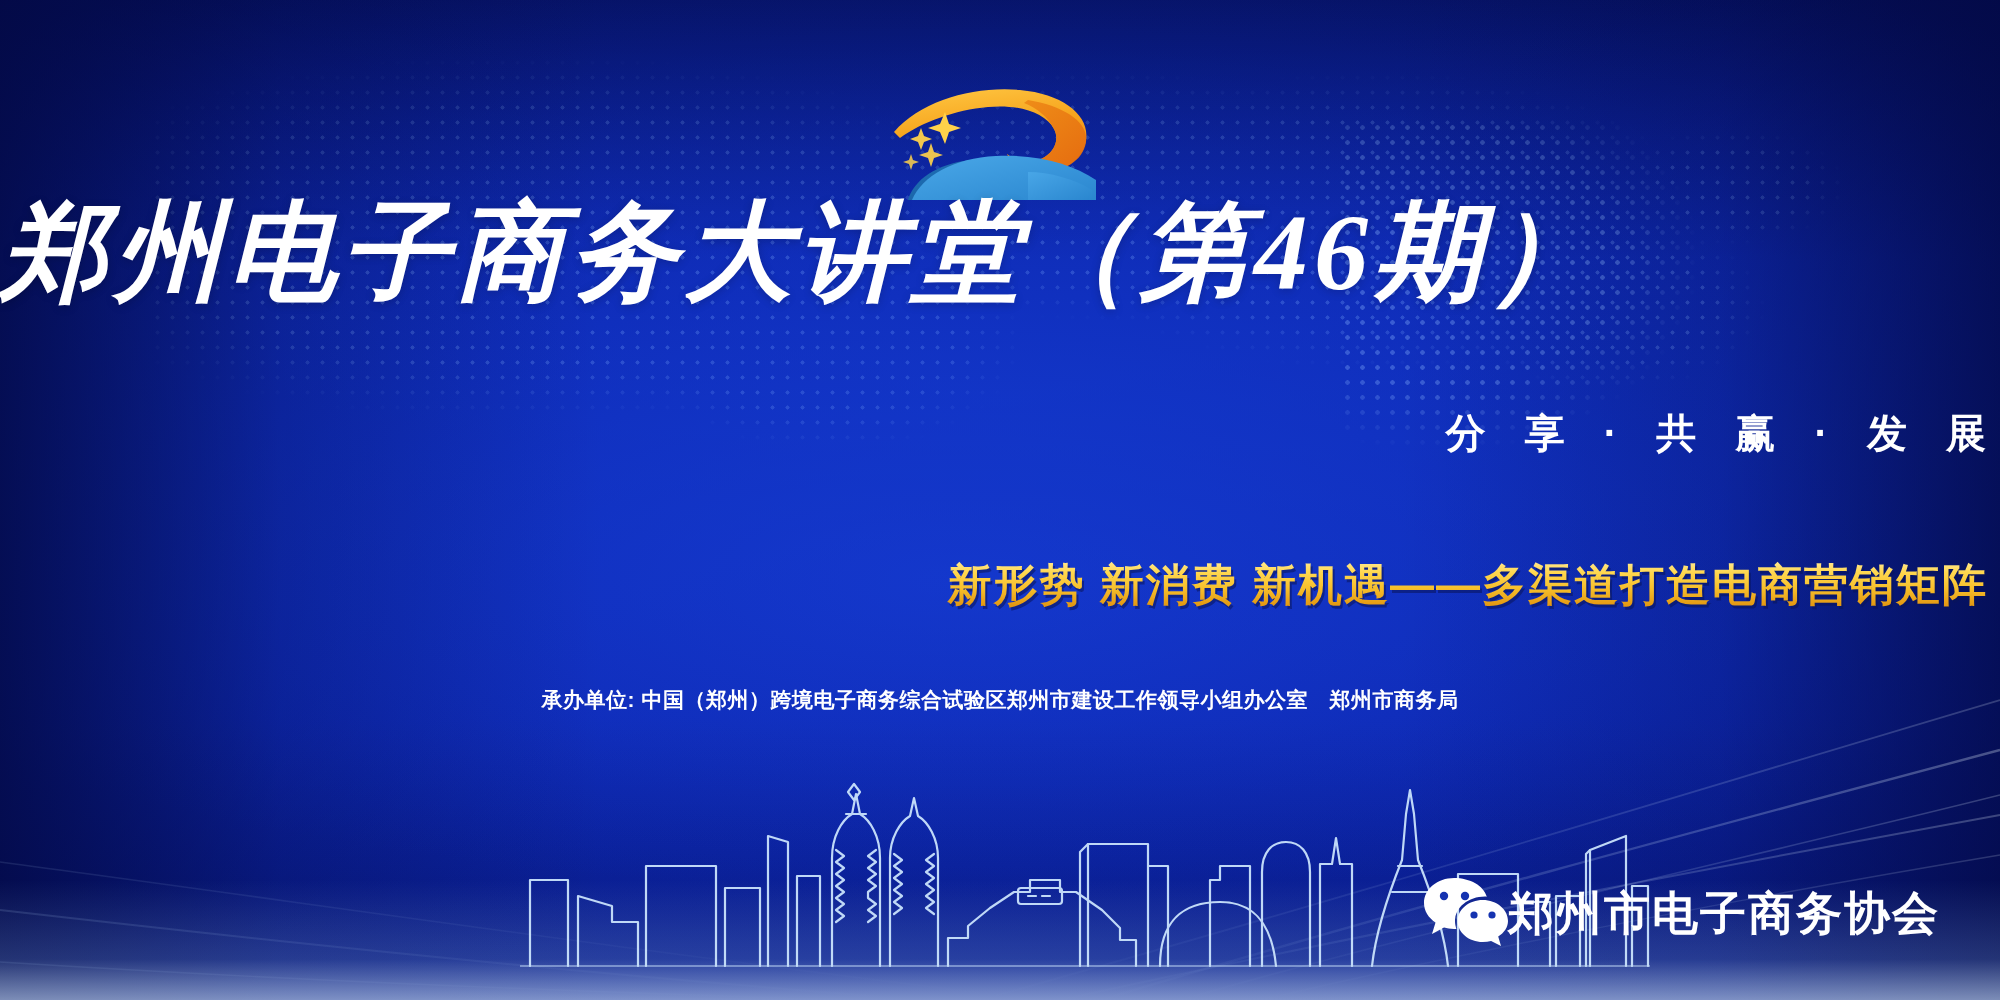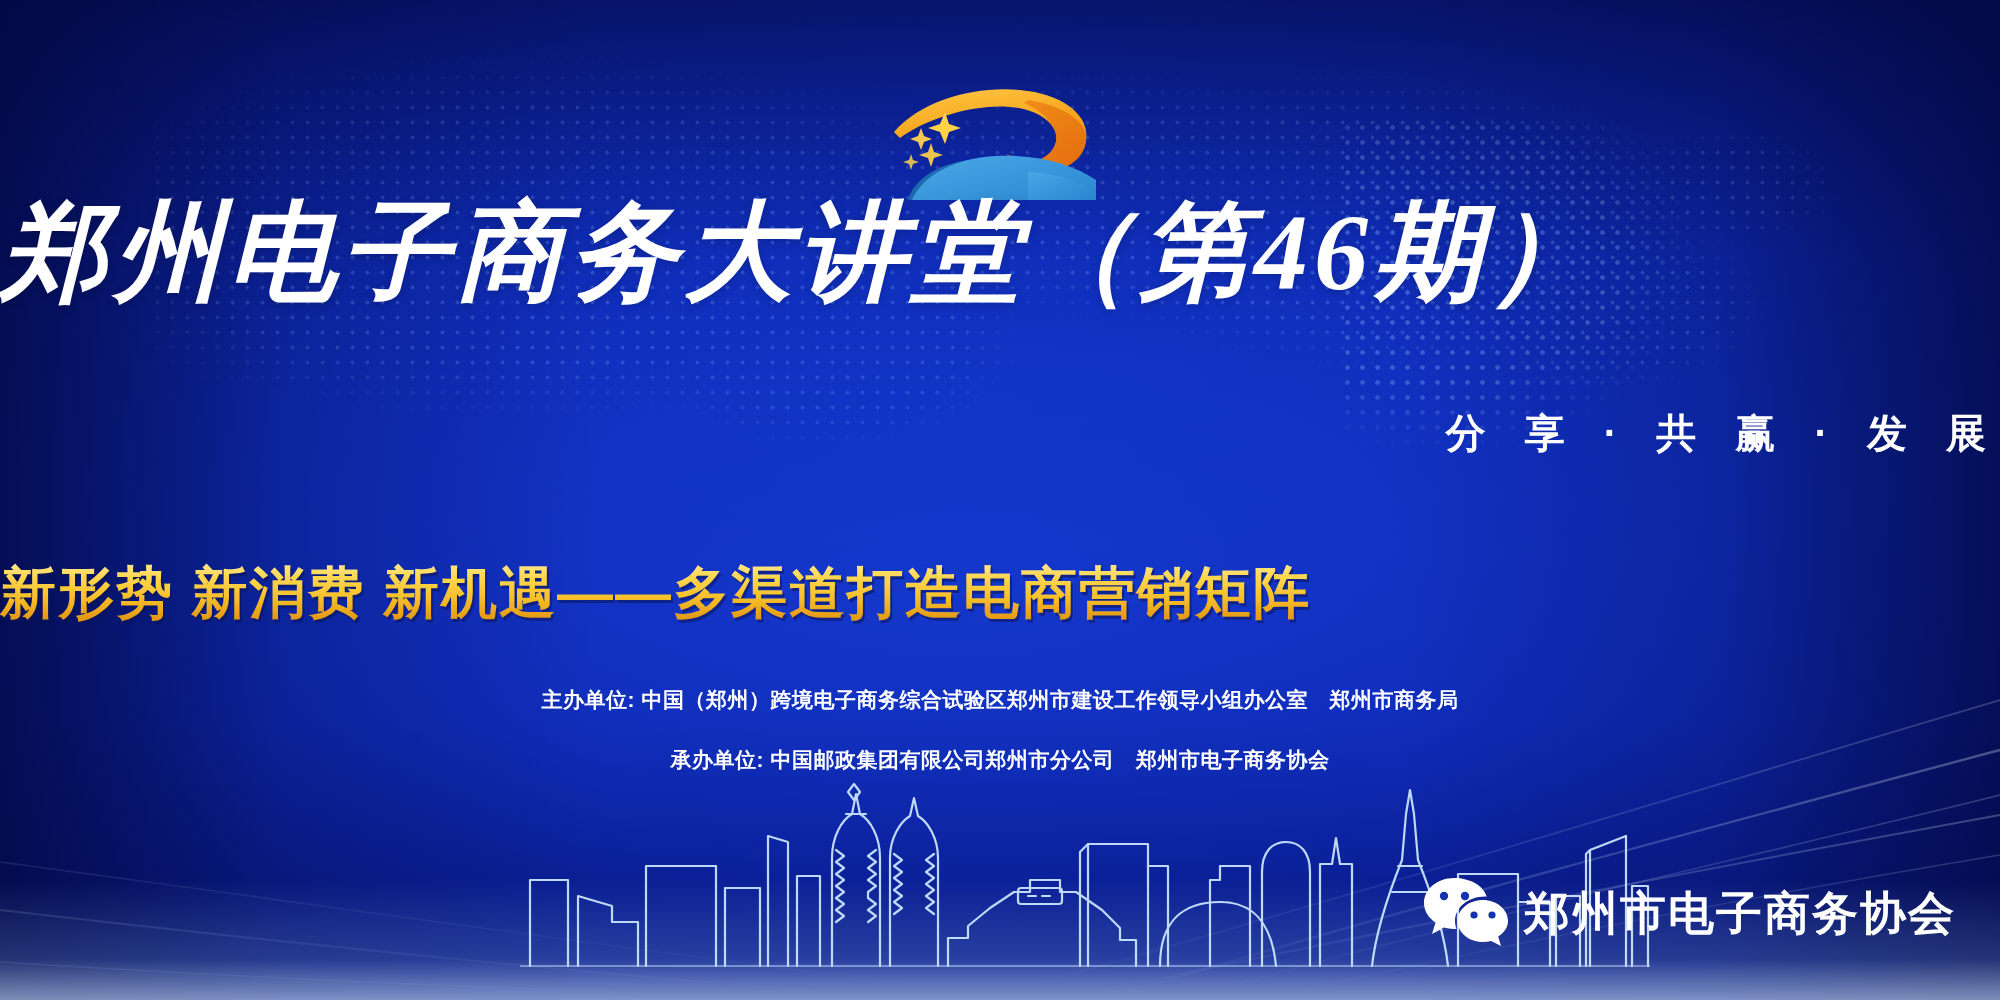--- a/index.html
+++ b/index.html
@@ -98,23 +98,23 @@
     position:absolute;left:0;right:0;top:406px;
     text-align:right;
     color:#ffffff;
     font-size:40px;
     font-weight:700;
     letter-spacing:14px;
     text-indent:14px;
     white-space:nowrap;
   }
   .theme{
-    position:absolute;left:0;right:0;top:556px;
-    text-align:left;
-    font-size:56px;
+    position:absolute;left:0;right:12px;top:556px;
+    text-align:right;
+    font-size:44px;
     font-weight:700;
     letter-spacing:2px;
     white-space:nowrap;
     background:linear-gradient(180deg,#fff0b0 0%,#ffd74f 28%,#f7bf2b 55%,#e49a14 82%,#d98c0c 100%);
     -webkit-background-clip:text;
     background-clip:text;
     color:transparent;
     -webkit-text-fill-color:transparent;
     filter:drop-shadow(2px 3px 0 rgba(10,20,90,.55));
   }
@@ -130,21 +130,21 @@
   .org-1{top:686px;}
   .org-2{top:746px;}
 
   
   .skyline{position:absolute;left:520px;bottom:30px;width:1130px;height:200px;}
   .skyline svg{display:block;}
 
   
   .wechat{
     position:absolute;left:1424px;top:876px;
-    display:flex;align-items:center;gap:16px;
+    display:flex;align-items:center;
   }
   .wechat-label{
     color:#ffffff;font-size:46px;font-weight:700;letter-spacing:2px;white-space:nowrap;
   }
 </style>
 </head>
 <body>
 
 <div id="stage">
 
@@ -241,22 +241,21 @@
                C160,74 194,84 218,100
                L218,120 Z" fill="url(#waveL)"></path>
       <path d="M150,92 C172,92 196,99 214,110 L214,120 L150,120 Z" fill="url(#waveL)" opacity=".9"></path>
     </svg>
   </div>
 
   <div class="main-title">郑州电子商务大讲堂（第46期）</div>
   <div class="subtitle">分 享 · 共 赢 · 发 展</div>
   <div class="theme">新形势 新消费 新机遇——多渠道打造电商营销矩阵</div>
 
-  <div class="org-line org-1">主办单位: 中国（郑州）跨境电子商务综合试验区郑州市建设工作领导小组办公室　郑州市商务局</div>
-  <div class="org-line org-2">承办单位: 中国邮政集团有限公司郑州市分公司　郑州市电子商务协会</div>
+  <div class="org-line org-1">承办单位: 中国（郑州）跨境电子商务综合试验区郑州市建设工作领导小组办公室　郑州市商务局</div>
 
   <div class="skyline">
     <svg viewBox="0 0 1130 200" width="1130" height="200" xmlns="http://www.w3.org/2000/svg">
       <g fill="none" stroke="#cfe8ff" stroke-width="2.2" stroke-linejoin="round" stroke-linecap="round" opacity=".92">
 
         <path d="M10,196 L10,110 L48,110 L48,196"></path>
         <path d="M58,196 L58,126 L92,136 L92,152 L118,152 L118,196"></path>
         <path d="M126,196 L126,96 L196,96 L196,196"></path>
         <path d="M205,196 L205,118 L240,118 L240,196"></path>
         <path d="M248,196 L248,66 L268,72 L268,196"></path>

